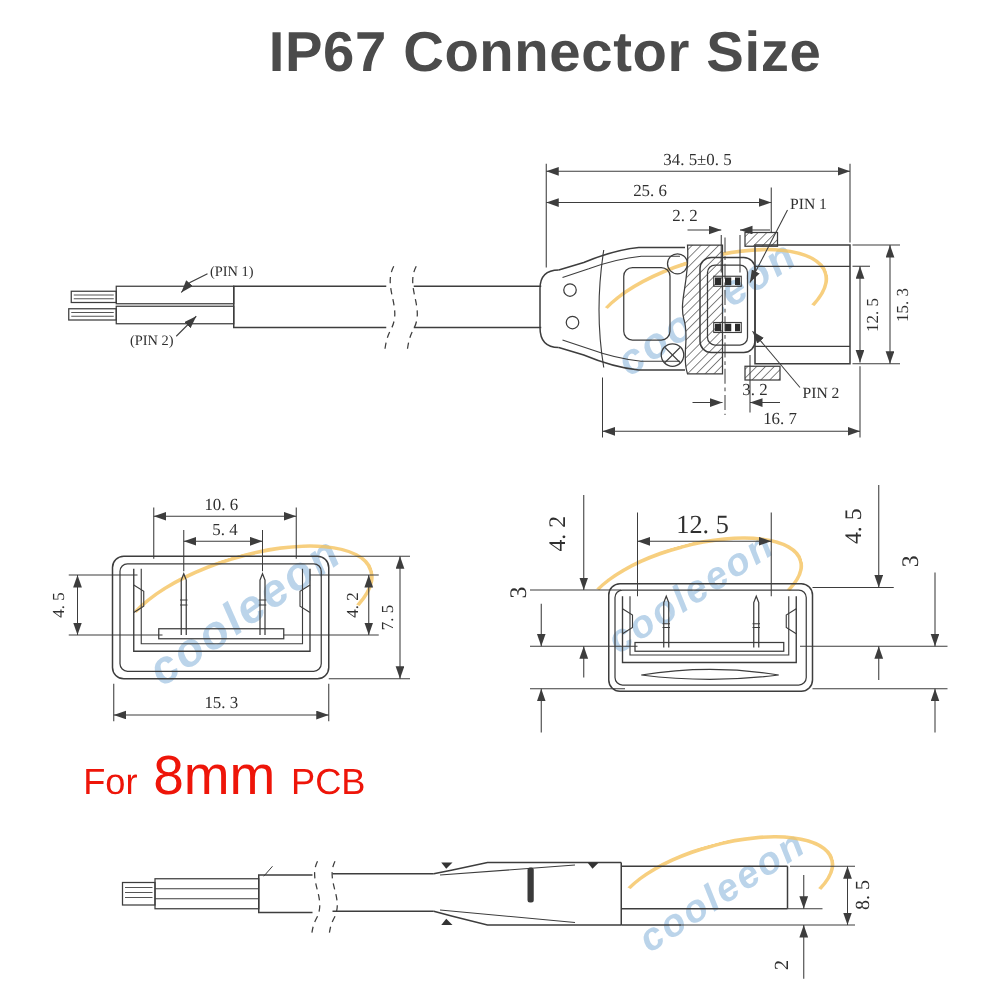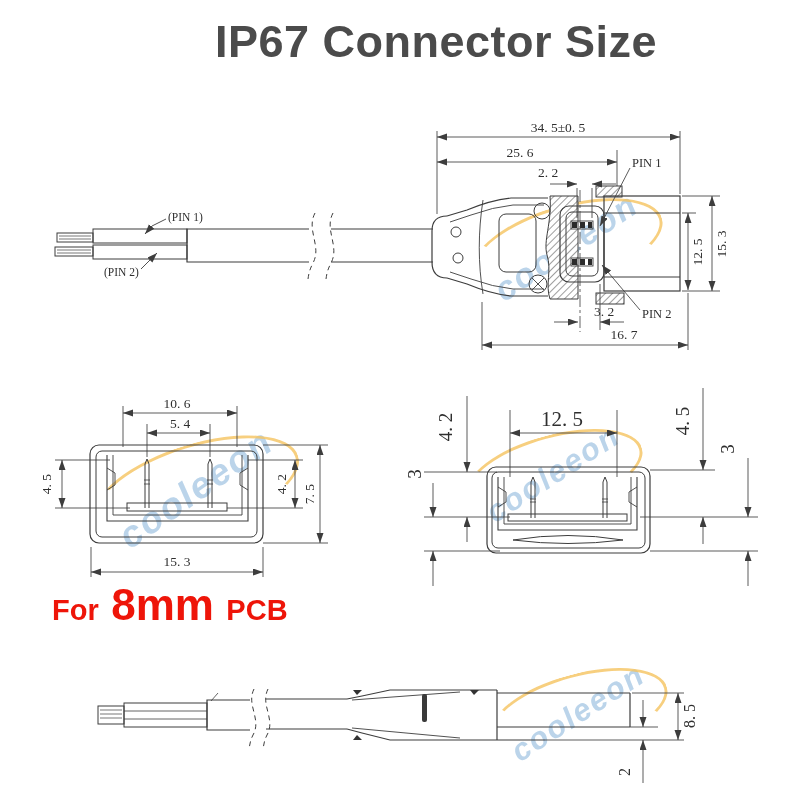--- a/index.html
+++ b/index.html
@@ -2,21 +2,21 @@
 <html><head>
 <meta charset="utf-8">
 <style>
   html,body{margin:0;padding:0;background:#ffffff;}
   #screen{position:relative;width:800px;height:800px;background:#fff;overflow:hidden;
           font-family:"Liberation Sans",sans-serif;}
   #title{position:absolute;top:16px;left:0;width:800px;text-align:center;
          font-size:45px;font-weight:bold;color:#4b4b4b;letter-spacing:.5px;z-index:3;margin-left:36px;}
   svg{position:absolute;left:0;top:0;z-index:2;}
   svg text{font-family:"Liberation Serif",serif;fill:#2f2f2f;}
-  .caption{position:absolute;z-index:3;color:#ee1509;font-weight:bold;text-align:left;white-space:nowrap;}
+  .caption{position:absolute;z-index:3;color:#ee1509;font-weight:normal;text-align:center;white-space:nowrap;margin-top:16px;}
   .cap-sm{font-size:29px;}
   .cap-lg{font-size:44px;margin:0 8px;}
   #caption-8mm{left:52px;top:580px;width:255px;}
   #caption-10mm{left:452px;top:576px;width:300px;}
   .wm{position:absolute;z-index:1;color:#b4d0e8;font-weight:bold;font-style:italic;
       letter-spacing:2px;opacity:.9;white-space:nowrap;}
   .wm .wm-arc{position:absolute;left:-8%;top:-55%;width:115%;height:190%;
       border:3px solid rgba(244,189,78,.8);border-radius:50%;
       border-left-color:transparent;border-bottom-color:transparent;transform:rotate(18deg);}
   #wm1{left:566px;top:247px;font-size:34px;transform:translate(-50%,-50%) rotate(-34deg);}

